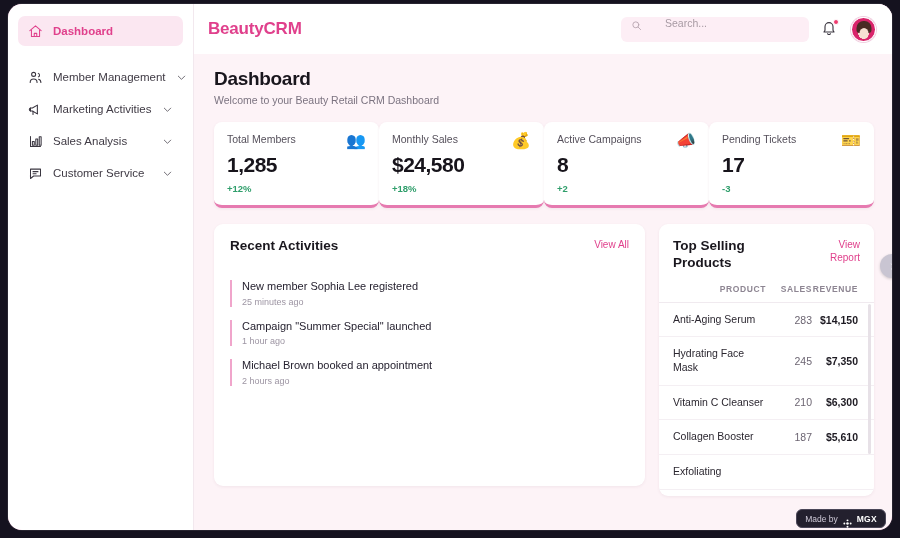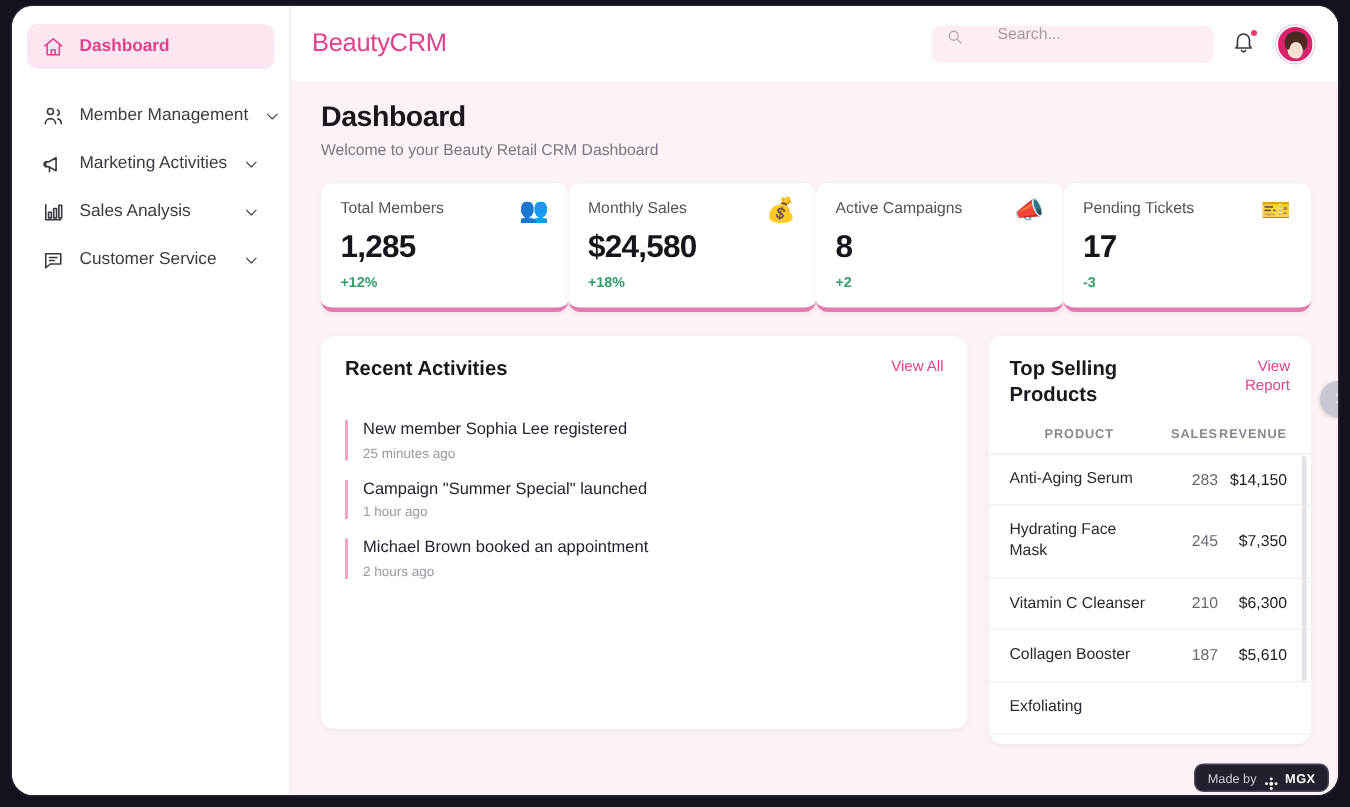--- a/index.html
+++ b/index.html
@@ -72,21 +72,21 @@
     height: 50px;
     flex: 0 0 50px;
     background: #ffffff;
     display: flex;
     align-items: center;
     padding: 0 16px 0 14px;
     gap: 12px;
   }
   #brand {
     font-size: 17px;
-    font-weight: 400;
+    font-weight: 700;
     color: #e0408c;
     letter-spacing: -0.2px;
     white-space: nowrap;
   }
   #topbar-spacer { flex: 1; }
   #search-box {
     width: 188px;
     height: 25px;
     background: #fdeef5;
     border-radius: 6px;
@@ -195,34 +195,34 @@
   #products-table-wrap {
     margin-top: 12px;
     flex: 1;
     overflow: hidden;
     position: relative;
   }
   table { width: 100%; border-collapse: collapse; }
   thead th {
     font-size: 8.5px; font-weight: 600; color: #8d8592;
     letter-spacing: 0.6px; text-transform: uppercase;
-    padding: 0 0 8px 0; text-align: center;
+    padding: 0 0 8px 0; text-align: right;
     border-bottom: 1px solid #f0eaef;
   }
   thead th.c-prod { padding-left: 14px; }
   thead th.c-sales { text-align: right; width: 46px; }
   thead th.c-rev { text-align: right; width: 62px; padding-right: 16px; }
   tbody td {
     font-size: 10.5px; color: #2b2730;
     padding: 10px 0; border-bottom: 1px solid #f4eff3;
     vertical-align: middle;
   }
   tbody td.c-prod { padding-left: 14px; line-height: 1.3; max-width: 78px; }
   tbody td.c-sales { text-align: right; color: #6c6572; width: 46px; }
-  tbody td.c-rev { text-align: right; font-weight: 400; color: #1d1a22; width: 62px; padding-right: 16px; }
+  tbody td.c-rev { text-align: right; font-weight: 700; color: #1d1a22; width: 62px; padding-right: 16px; }
   #table-scrollbar {
     position: absolute; right: 3px; top: 20px;
     width: 3px; height: 150px; border-radius: 3px;
     background: #e7e1e7;
   }
 
   
   #edge-toggle {
     position: absolute;
     right: -12px; top: 250px;

